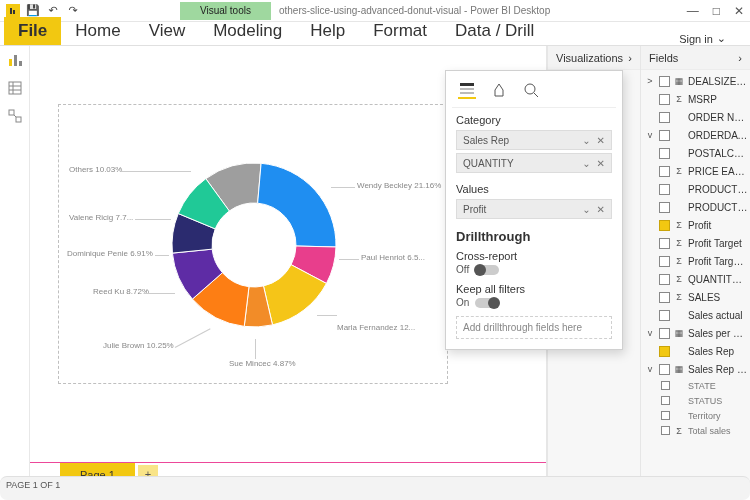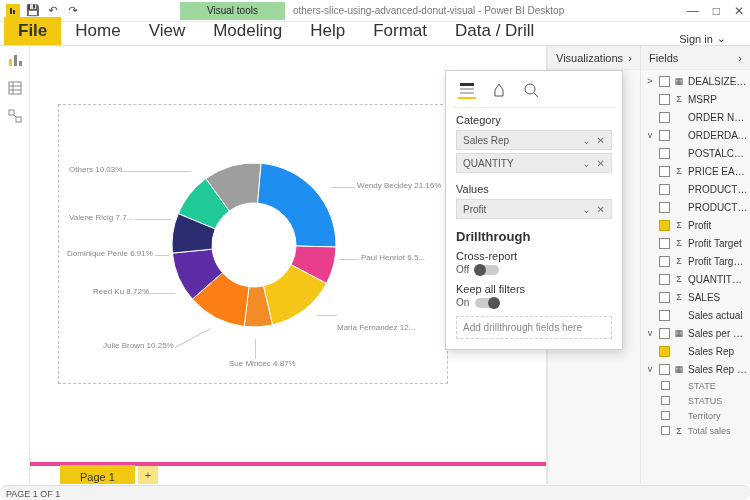--- a/index.html
+++ b/index.html
@@ -3,21 +3,21 @@
 <meta charset="utf-8">
 <style>
   * { box-sizing: border-box; margin: 0; padding: 0; font-family: "Segoe UI", Arial, sans-serif; }
   body { width: 750px; height: 500px; background: #fff; overflow: hidden; font-size: 11px; color: #333; position: relative; }
 
   
   .titlebar { height: 22px; background: #fff; border-bottom: 1px solid #e6e6e6; display: flex; align-items: center; padding: 0 6px; }
   .tb-icon { width: 14px; height: 14px; background: #f2c811; margin-right: 6px; display: flex; align-items: center; justify-content: center; font-size: 9px; }
   .qat { display: flex; gap: 6px; align-items: center; }
   .qat span { width: 14px; text-align: center; color: #444; cursor: pointer; }
-  .vt-badge { background: #9fd89f; color: #222; font-size: 10px; padding: 2px 27px; margin-left: 100px; line-height: 14px; }
+  .vt-badge { background: #9fd89f; color: #222; font-size: 10px; padding: 2px 20px; margin-left: 100px; line-height: 14px; }
   .doc-title { margin-left: 8px; color: #777; font-size: 10px; }
   .win-ctrl { margin-left: auto; display: flex; gap: 14px; color: #555; font-size: 12px; }
   .win-ctrl span { cursor: pointer; }
 
   
   .ribbon { height: 24px; display: flex; align-items: flex-end; border-bottom: 1px solid #e0e0e0; padding-left: 4px; }
   .ribbon .tab { padding: 4px 14px 4px; font-size: 17px; color: #333; cursor: pointer; }
   .ribbon .tab.file { background: #f2c811; font-weight: 600; }
   .signin { margin-left: auto; padding-right: 24px; font-size: 11px; color: #333; display: flex; align-items: center; gap: 4px; cursor: pointer; }
 
@@ -25,25 +25,25 @@
   .main { position: absolute; top: 46px; bottom: 16px; left: 0; right: 0; display: flex; }
   .left-rail { width: 30px; background: #fff; border-right: 1px solid #e8e8e8; display: flex; flex-direction: column; align-items: center; padding-top: 6px; gap: 12px; }
   .left-rail span { width: 16px; height: 16px; display: inline-flex; align-items: center; justify-content: center; color: #555; cursor: pointer; }
 
   .canvas-area { flex: 1 1 auto; position: relative; background: #fff; overflow: hidden; }
   .report-frame { position: absolute; left: 28px; top: 58px; width: 390px; height: 280px; border: 1px dashed #bfbfbf; background: #fff; }
   .label { position: absolute; font-size: 8px; color: #888; white-space: nowrap; }
   .leader { position: absolute; background: #ccc; height: 1px; }
 
   
-  .pages { position: absolute; bottom: 0; left: 0; right: 0; height: 22px; display: flex; align-items: center; border-top: 4px solid #ec4899; background: #fff; }
+  .pages { position: absolute; bottom: 0; left: 0; right: 0; height: 22px; display: flex; align-items: center; border-top: 1px solid #ec4899; background: #fff; }
   .page-tab { background: #f2c811; padding: 3px 20px; font-size: 11px; border-top: 3px solid #f2c811; margin-left: 30px; cursor: pointer; }
   .page-add { width: 20px; height: 18px; background: #f9e488; margin-left: 3px; display: flex; align-items: center; justify-content: center; color: #555; cursor: pointer; }
 
-  .statusbar { position: absolute; bottom: 0; left: 0; right: 0; height: 15px; background: #f3f3f3; border-top: 1px solid #e0e0e0; font-size: 9px; color: #555; padding-left: 6px; line-height: 16px; border-radius: 7px; }
+  .statusbar { position: absolute; bottom: 0; left: 0; right: 0; height: 24px; background: #f3f3f3; border-top: 1px solid #e0e0e0; font-size: 9px; color: #555; padding-left: 6px; line-height: 16px; border-radius: 7px; }
 
   
   .panes { width: 204px; display: flex; background: #f7f7f7; border-left: 1px solid #e6e6e6; }
   .pane { position: relative; border-left: 1px solid #e6e6e6; }
   .pane-head { height: 24px; display: flex; align-items: center; justify-content: space-between; padding: 0 8px; font-size: 11px; color: #333; border-bottom: 1px solid #ececec; background: #f3f3f3; cursor: pointer; }
   .fields-list { padding: 2px 2px; font-size: 10px; color: #333; }
   .field-row { display: flex; align-items: center; height: 18px; gap: 4px; padding-left: 2px; cursor: pointer; }
   .field-row .cb { width: 11px; height: 11px; border: 1px solid #888; background: #fff; flex: 0 0 auto; }
   .field-row .cb.checked { background: #f2c811; border-color: #caa40a; }
   .field-row .sig { font-size: 9px; color: #555; width: 10px; text-align: center; }

